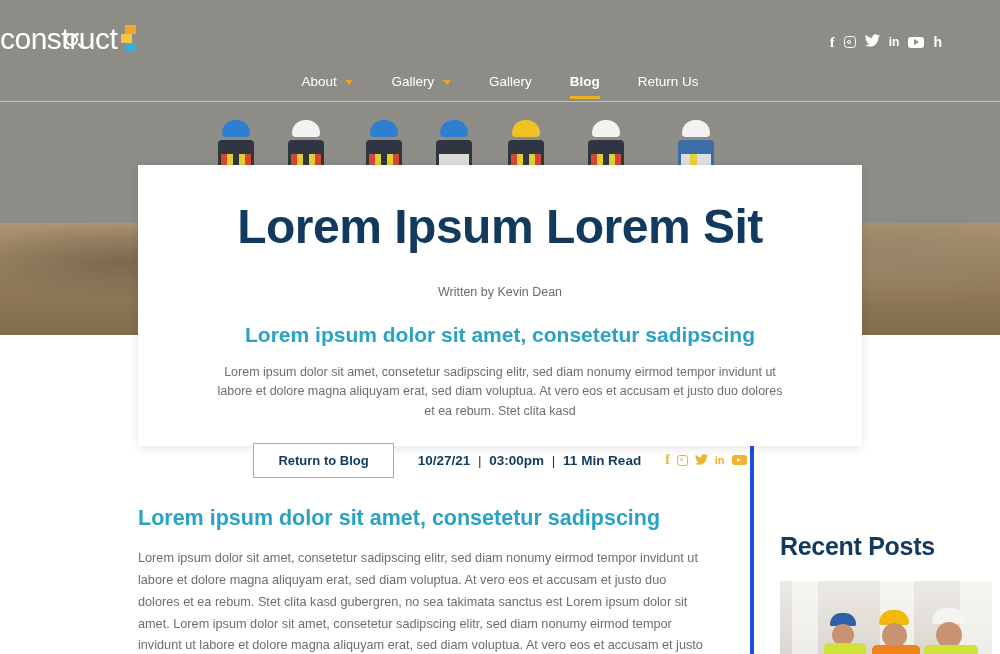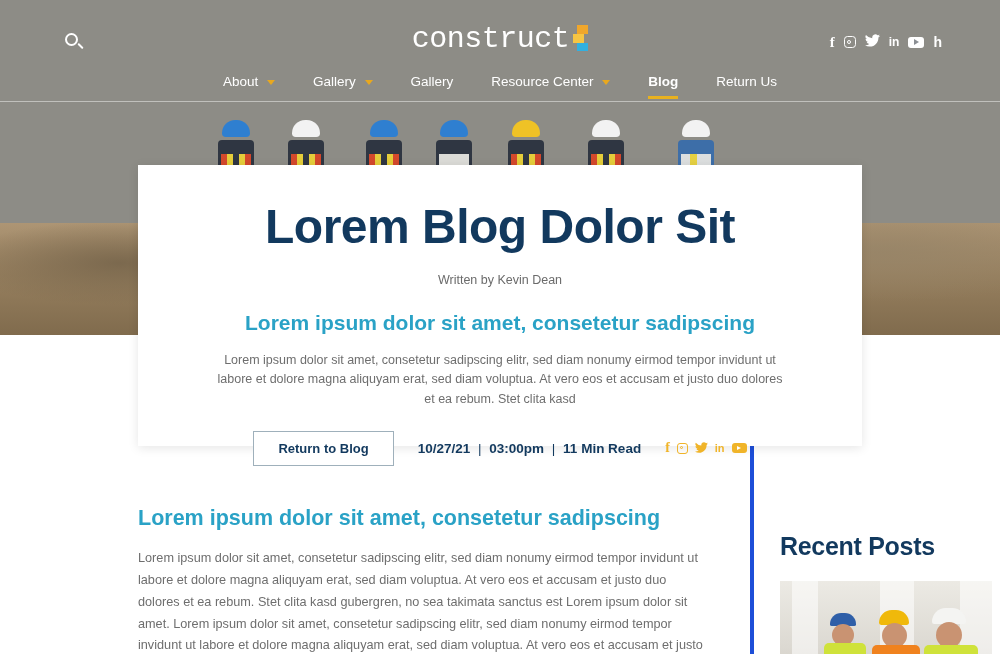--- a/index.html
+++ b/index.html
@@ -78,22 +78,21 @@
     position: absolute; left: 65px; top: 33px;
     width: 13px; height: 13px; border: 2px solid #ffffff; border-radius: 50%;
   }
   .search-icon::after {
     content: ""; position: absolute; left: 10px; top: 10px;
     width: 7px; height: 2px; background: #ffffff; transform: rotate(45deg);
     border-radius: 1px;
   }
   .logo {
     position: absolute; left: 0; right: 0; top: 22px;
-    text-align: center;
-    font-family: Liberation Mono, monospace;
+    text-align: left;
   }
   .logo-text {
     font-size: 30px; color: #ffffff; letter-spacing: -0.5px; font-weight: 400;
     vertical-align: middle;
   }
   .logo-mark {
     display: inline-block; vertical-align: middle; position: relative;
     width: 15px; height: 26px; margin-left: 4px; margin-bottom: 3px;
   }
   .logo-mark i { position: absolute; display: block; }
@@ -137,21 +136,21 @@
     box-shadow: 0 2px 10px rgba(0,0,0,0.10);
     z-index: 5;
     padding: 36px 40px 0;
     text-align: center;
   }
   .card-title {
     color: #12395e; font-size: 48px; font-weight: bold;
     letter-spacing: -0.5px; line-height: 1.08;
   }
   .card-author {
-    margin-top: 20px; color: #6b6b6b; font-size: 12.5px;
+    margin-top: 32px; color: #6b6b6b; font-size: 12.5px;
   }
   .card-subtitle {
     margin-top: 24px; color: #2aa2c6; font-size: 21px; font-weight: bold;
   }
   .card-body {
     margin: 16px auto 0; max-width: 566px;
     color: #6e6e6e; font-size: 12.5px; line-height: 1.55;
   }
   .card-actions {
     margin-top: 22px;
@@ -285,36 +284,32 @@
       <span>About</span>
       <span class="nav-caret"></span>
     </div>
     <div class="nav-item">
       <span>Gallery</span>
       <span class="nav-caret"></span>
     </div>
     <div class="nav-item">
       <span>Gallery</span>
     </div>
-    <div class="nav-item">
-      <span>Resource Center</span>
-      <span class="nav-caret"></span>
-    </div>
     <div class="nav-item active">
       <span>Blog</span>
       <span class="nav-underline"></span>
     </div>
     <div class="nav-item">
       <span>Return Us</span>
     </div>
   </div>
 </div>
 
 <div class="hero-card">
-  <div class="card-title">Lorem Blog Dolor Sit</div>
+  <div class="card-title">Lorem Ipsum Lorem Sit</div>
   <div class="card-author">Written by Kevin Dean</div>
   <div class="card-subtitle">Lorem ipsum dolor sit amet, consetetur sadipscing</div>
   <div class="card-body">Lorem ipsum dolor sit amet, consetetur sadipscing elitr, sed diam nonumy eirmod tempor invidunt ut labore et dolore magna aliquyam erat, sed diam voluptua. At vero eos et accusam et justo duo dolores et ea rebum. Stet clita kasd</div>
 
   <div class="card-actions">
     <button class="btn-return">Return to Blog</button>
 
     <div class="card-meta">
       <span>10/27/21</span>
       <span class="sep">|</span>

